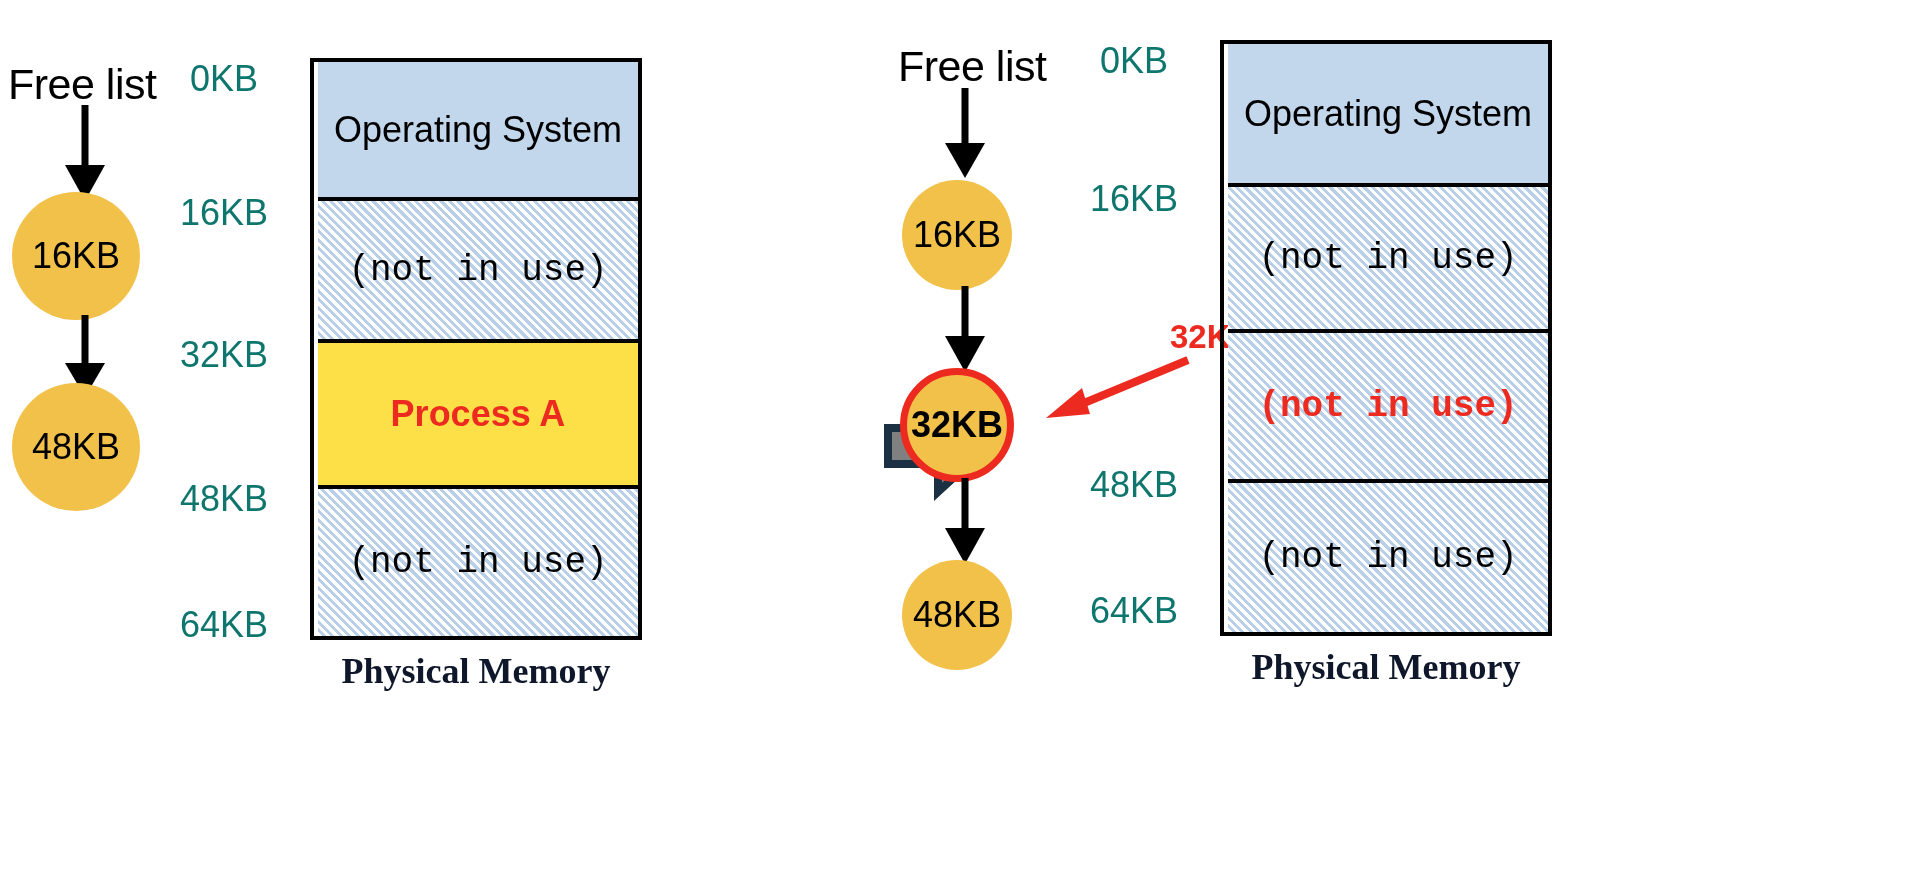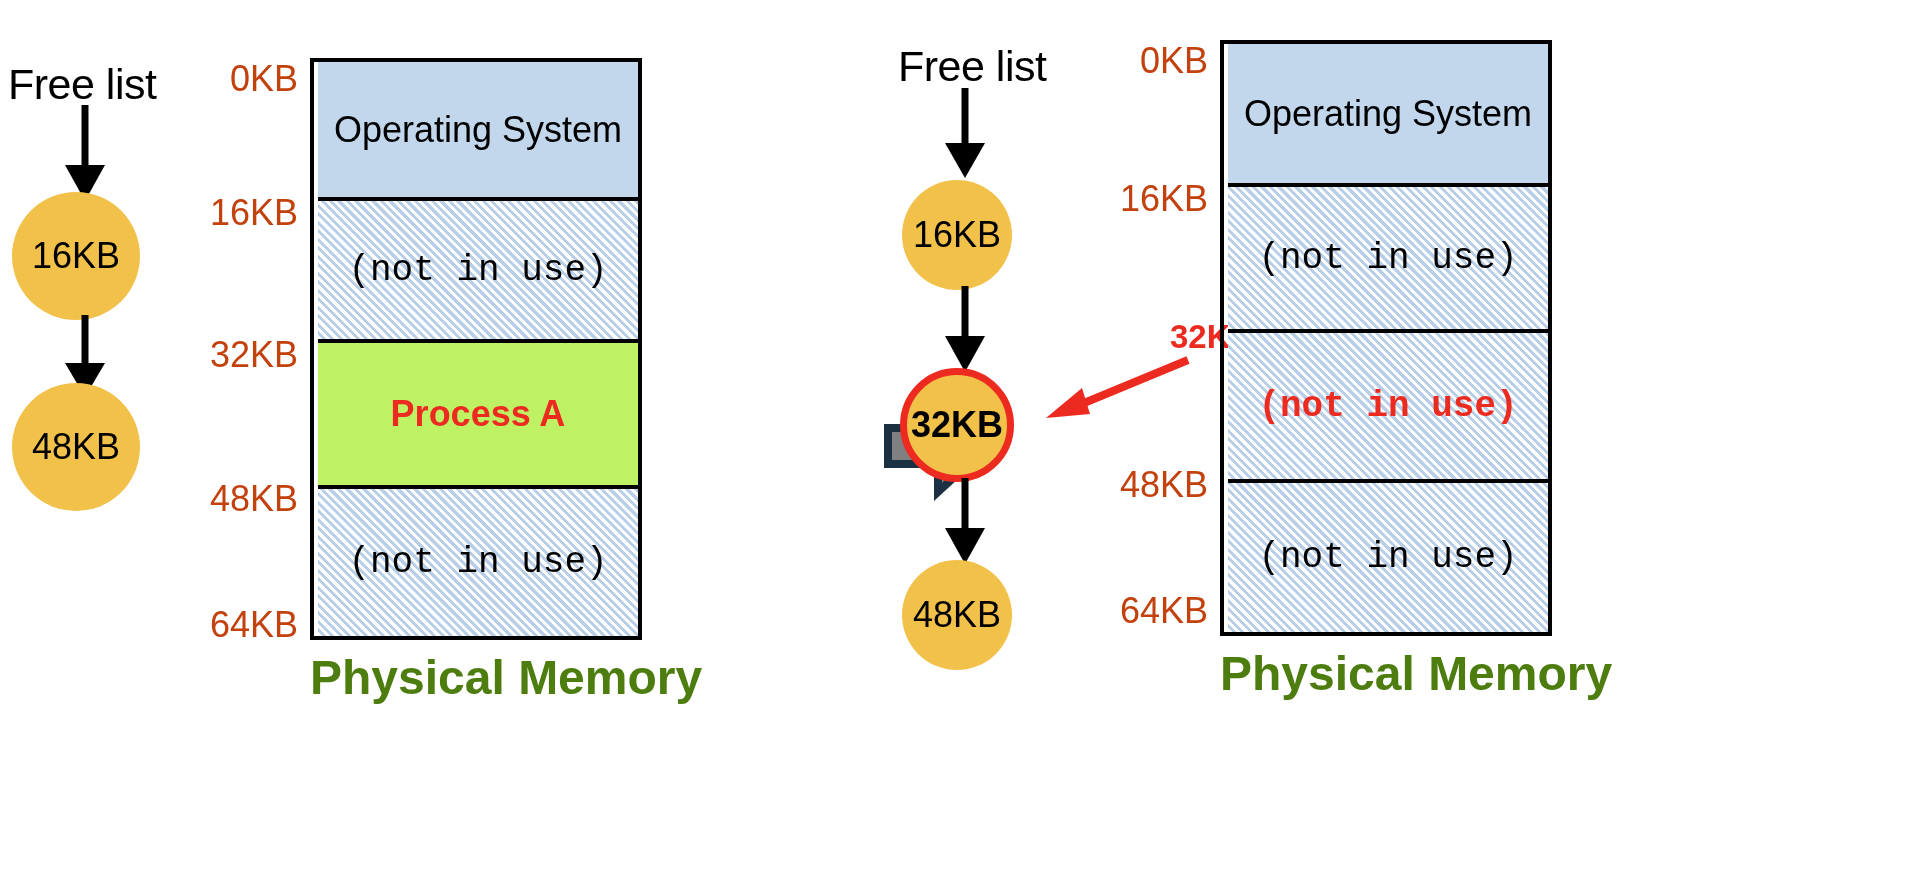--- a/index.html
+++ b/index.html
@@ -25,28 +25,28 @@
          display:flex;align-items:center;justify-content:center;
          font-size:36px;color:#000;}
   .block.os{background:#c2d6ec;border-bottom:4px solid #000;}
   .block.hatch{
      background-color:#dce8f7;
      background-image:repeating-linear-gradient(45deg,
         rgba(255,255,255,0.95) 0px, rgba(255,255,255,0.95) 3px,
         #b9cfe8 3px, #b9cfe8 6px);
      font-family:Liberation Mono, monospace;
   }
-  .block.plain{background:#bef264;}
+  .block.plain{background:#fde047;}
   .bsep{border-bottom:4px solid #000;}
   .redtext{color:#ed2a1f;font-weight:bold;}
 
-  .tick{position:absolute;font-size:36px;color:#c2410c;text-align:right;
+  .tick{position:absolute;font-size:36px;color:#0f766e;text-align:center;
         white-space:nowrap;}
-  .caption{position:absolute;font-size:48px;font-weight:bold;color:#4d7c0f;
-           text-align:center;white-space:nowrap;}
+  .caption{position:absolute;font-size:36px;font-weight:bold;color:#0f172a;
+           text-align:center;white-space:nowrap;font-family:Liberation Serif, serif;}
 
   
   .annot-label{position:absolute;font-size:33px;font-weight:bold;color:#ed2a1f;
                white-space:nowrap;}
   svg{position:absolute;overflow:visible;}
   .center-arrow{position:absolute;}
 </style>
 </head>
 <body>
 

